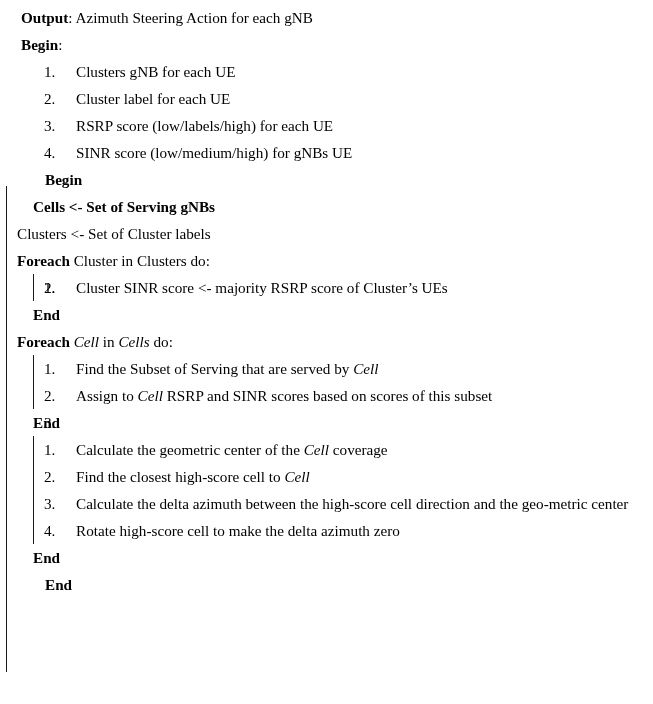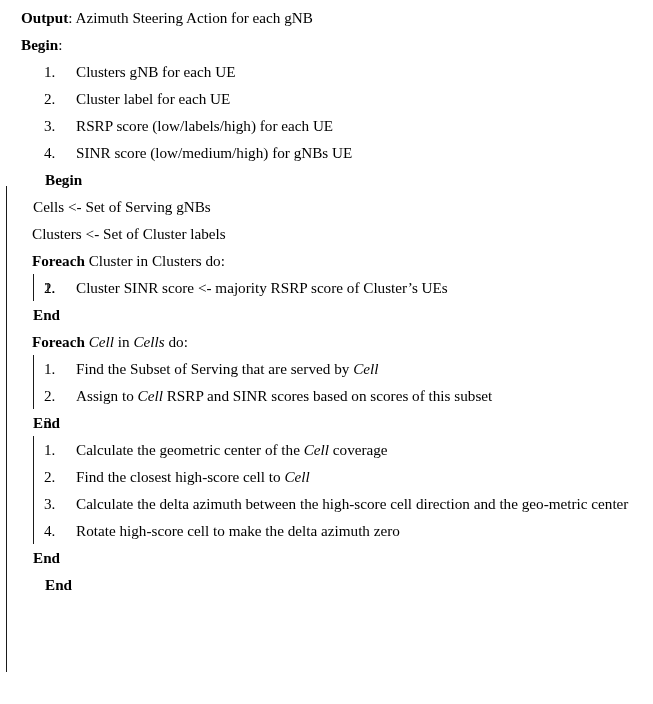--- a/index.html
+++ b/index.html
@@ -31,22 +31,22 @@
     white-space: pre-wrap;
   }
 
   .kw { font-weight: bold; }
   .it { font-style: italic; }
 
   
   .hdr { margin-left: 4px; }
 
   
-  .stmt { margin-left: 15px; }
-  .stmt.indent { margin-left: 16px; }
+  .stmt { margin-left: 0; }
+  .stmt.indent { margin-left: 16px; font-weight: bold; }
 
   
   .endline { font-weight: bold; margin-left: 28px; }
   .endline.indent { margin-left: 16px; }
 
   
   .olist {
     margin: 0;
     padding: 0;
     list-style: none;

